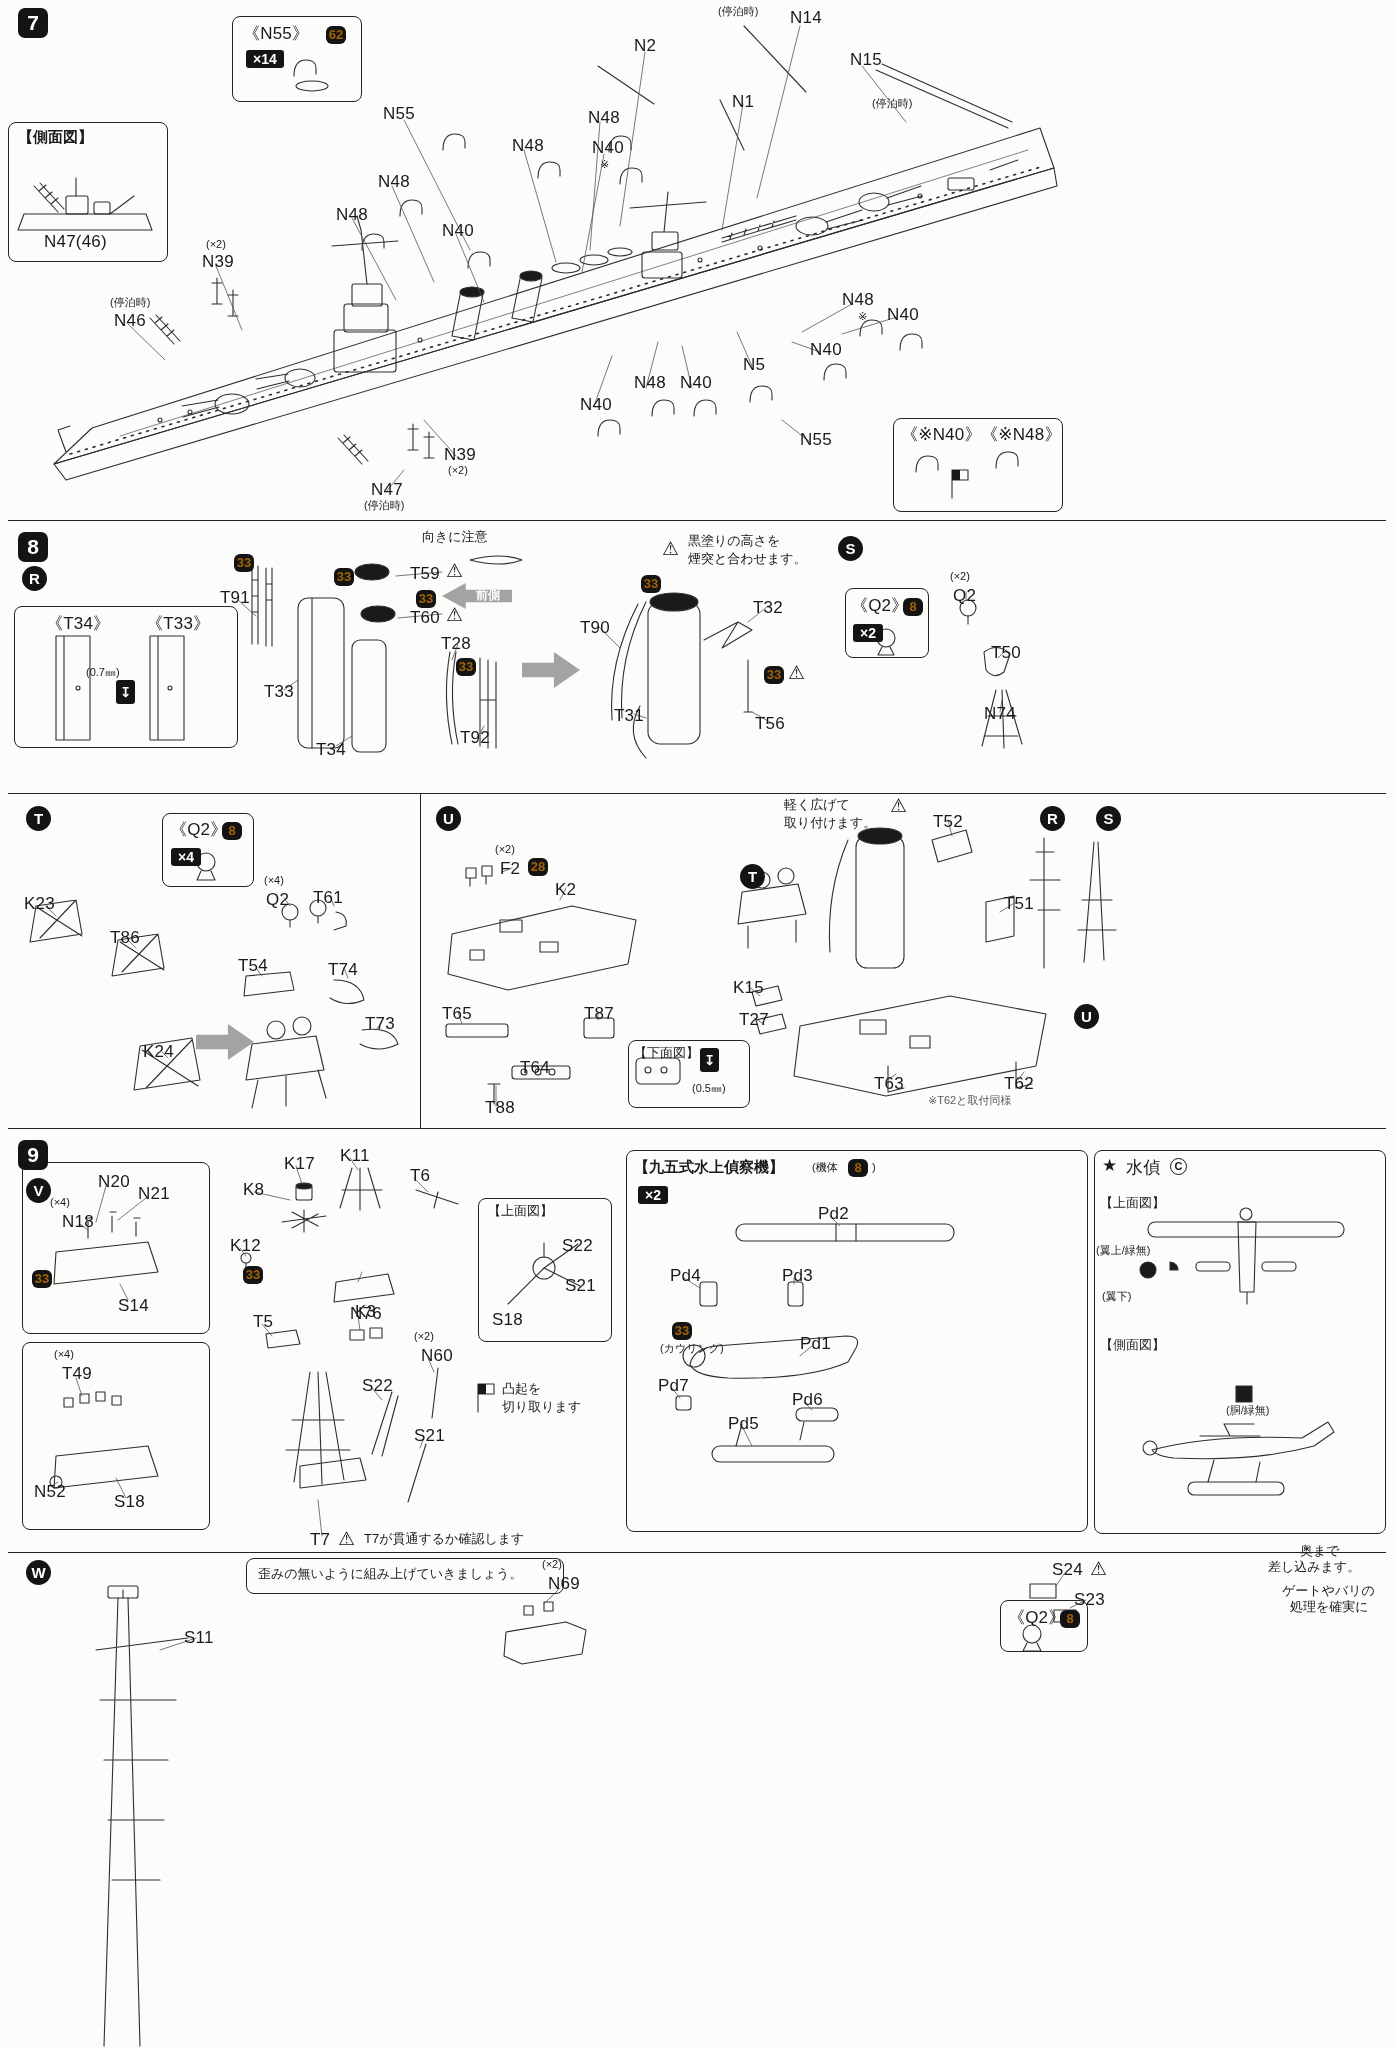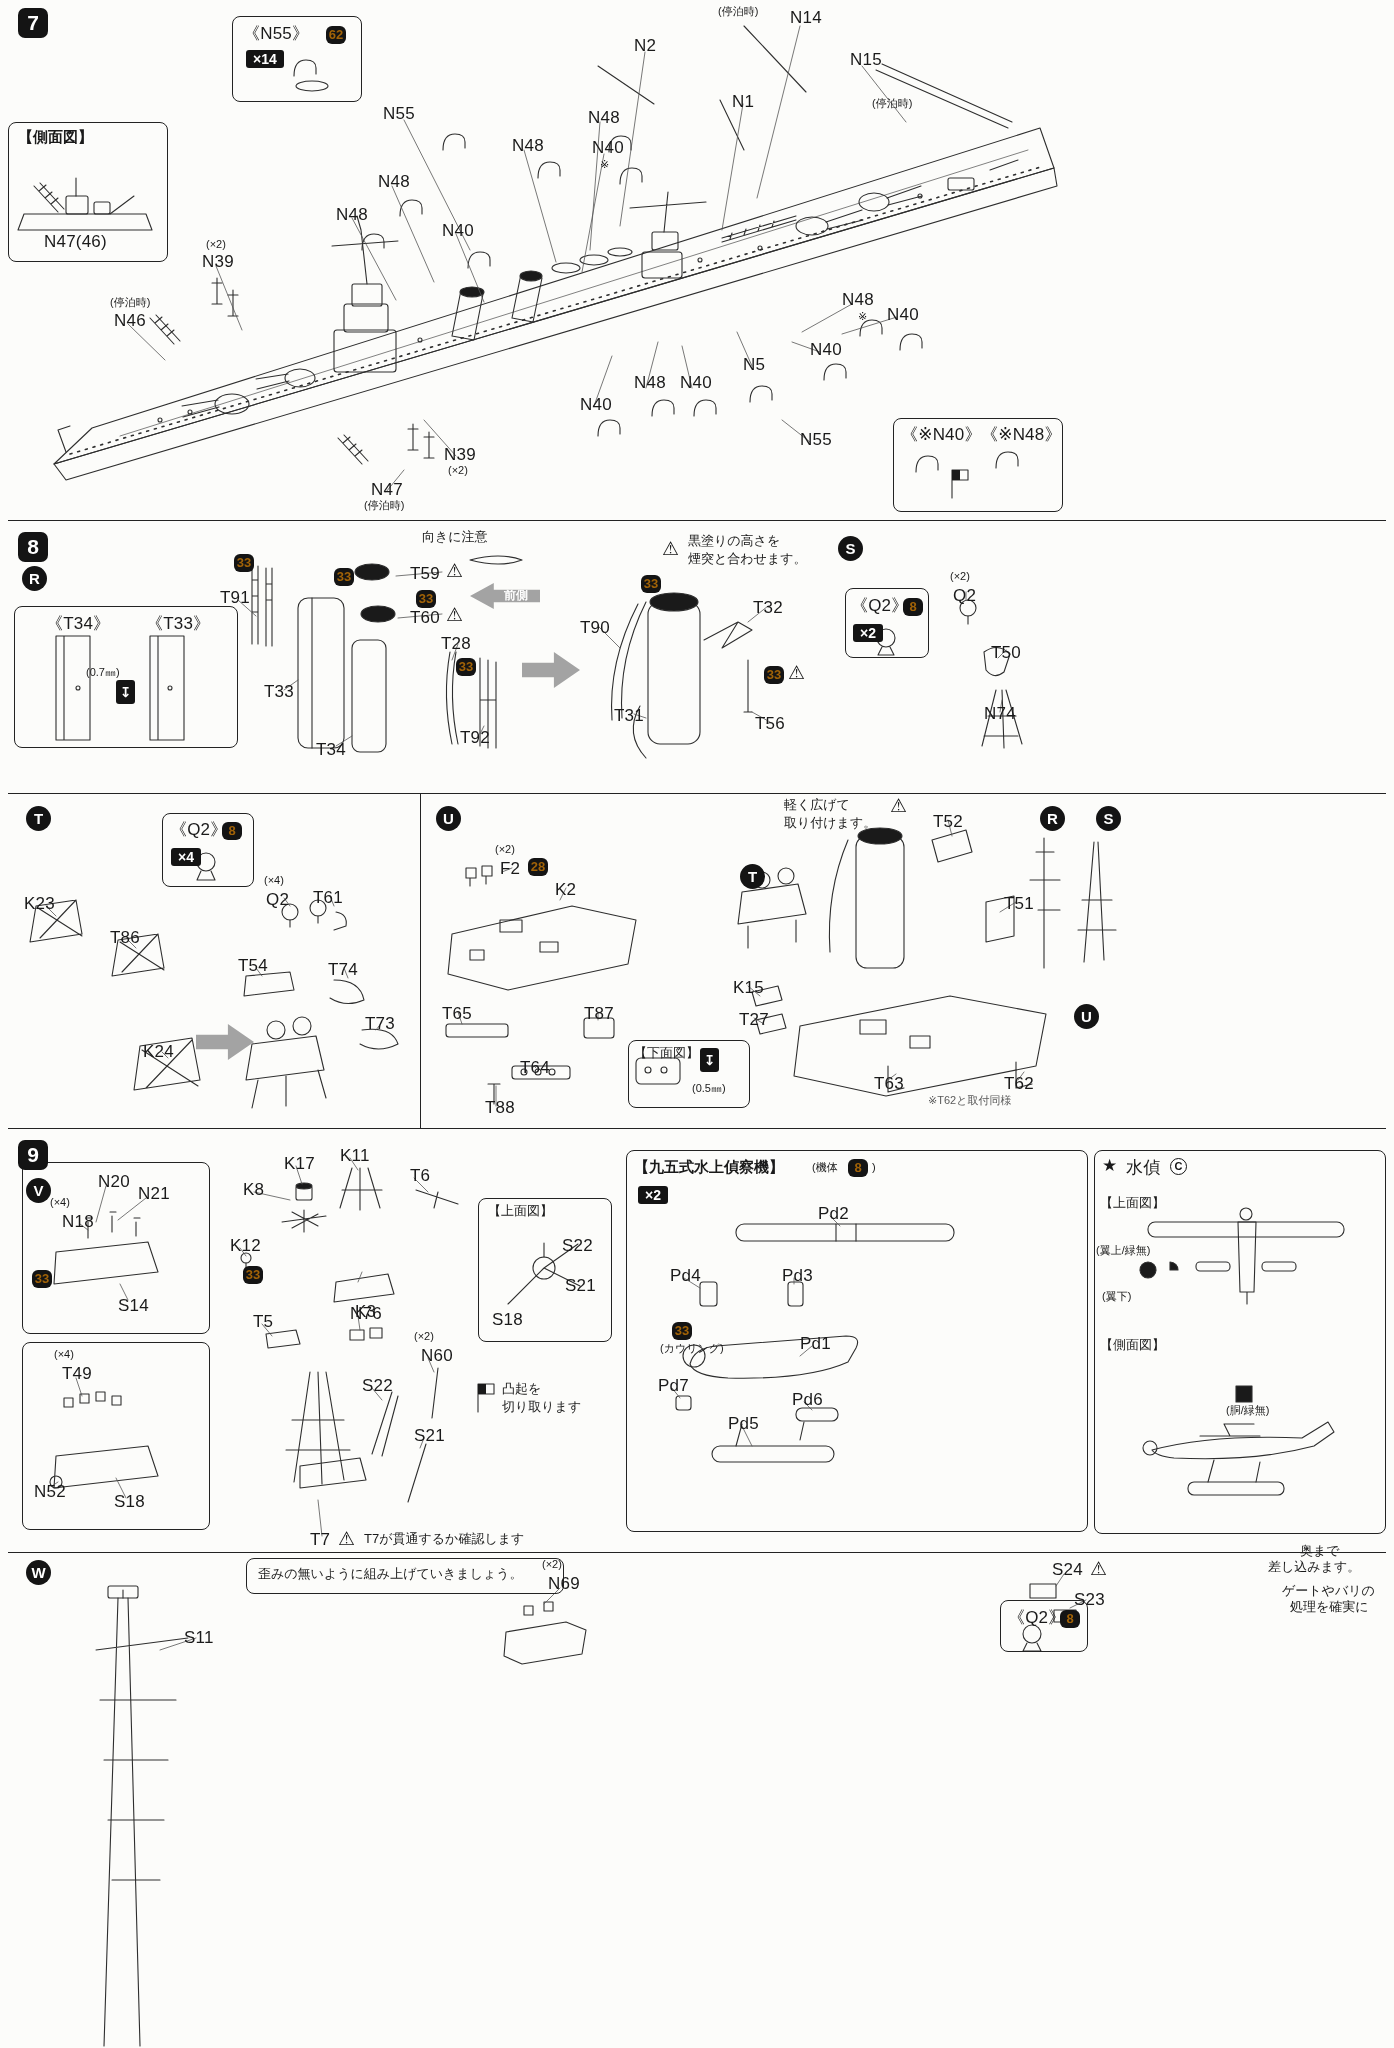--- a/index.html
+++ b/index.html
@@ -400,21 +400,21 @@
     <div class="lbl part" style="left: 220px; top: 588px;">T91</div>
     <div class="lbl badge" style="left: 334px; top: 568px;">33</div>
     <div class="lbl part" style="left: 264px; top: 682px;">T33</div>
     <div class="lbl part" style="left: 316px; top: 740px;">T34</div>
     <div class="lbl note" style="left: 422px; top: 530px;">向きに注意</div>
     <div class="lbl part" style="left: 410px; top: 564px;">T59</div>
     <div class="lbl warn" style="left: 446px; top: 560px;">⚠</div>
     <div class="lbl badge" style="left: 416px; top: 590px;">33</div>
     <div class="lbl part" style="left: 410px; top: 608px;">T60</div>
     <div class="lbl warn" style="left: 446px; top: 604px;">⚠</div>
-    <div class="lbl fwdarrow" style="left: 470px; top: 583px;">前側</div>
+    <div class="lbl fwdarrow" style="left: 442px; top: 583px;">前側</div>
     <div class="lbl part" style="left: 441px; top: 634px;">T28</div>
     <div class="lbl badge" style="left: 456px; top: 658px;">33</div>
     <div class="lbl part" style="left: 460px; top: 728px;">T92</div>
     <div class="lbl bigarrow" style="left: 522px; top: 652px;"></div>
     <div class="lbl warn" style="left: 662px; top: 538px;">⚠</div>
     <div class="lbl note" style="left: 688px; top: 534px;">黒塗りの高さを</div>
     <div class="lbl note" style="left: 688px; top: 552px;">煙突と合わせます。</div>
     <div class="lbl badge" style="left: 641px; top: 575px;">33</div>
     <div class="lbl part" style="left: 580px; top: 618px;">T90</div>
     <div class="lbl part" style="left: 753px; top: 598px;">T32</div>

